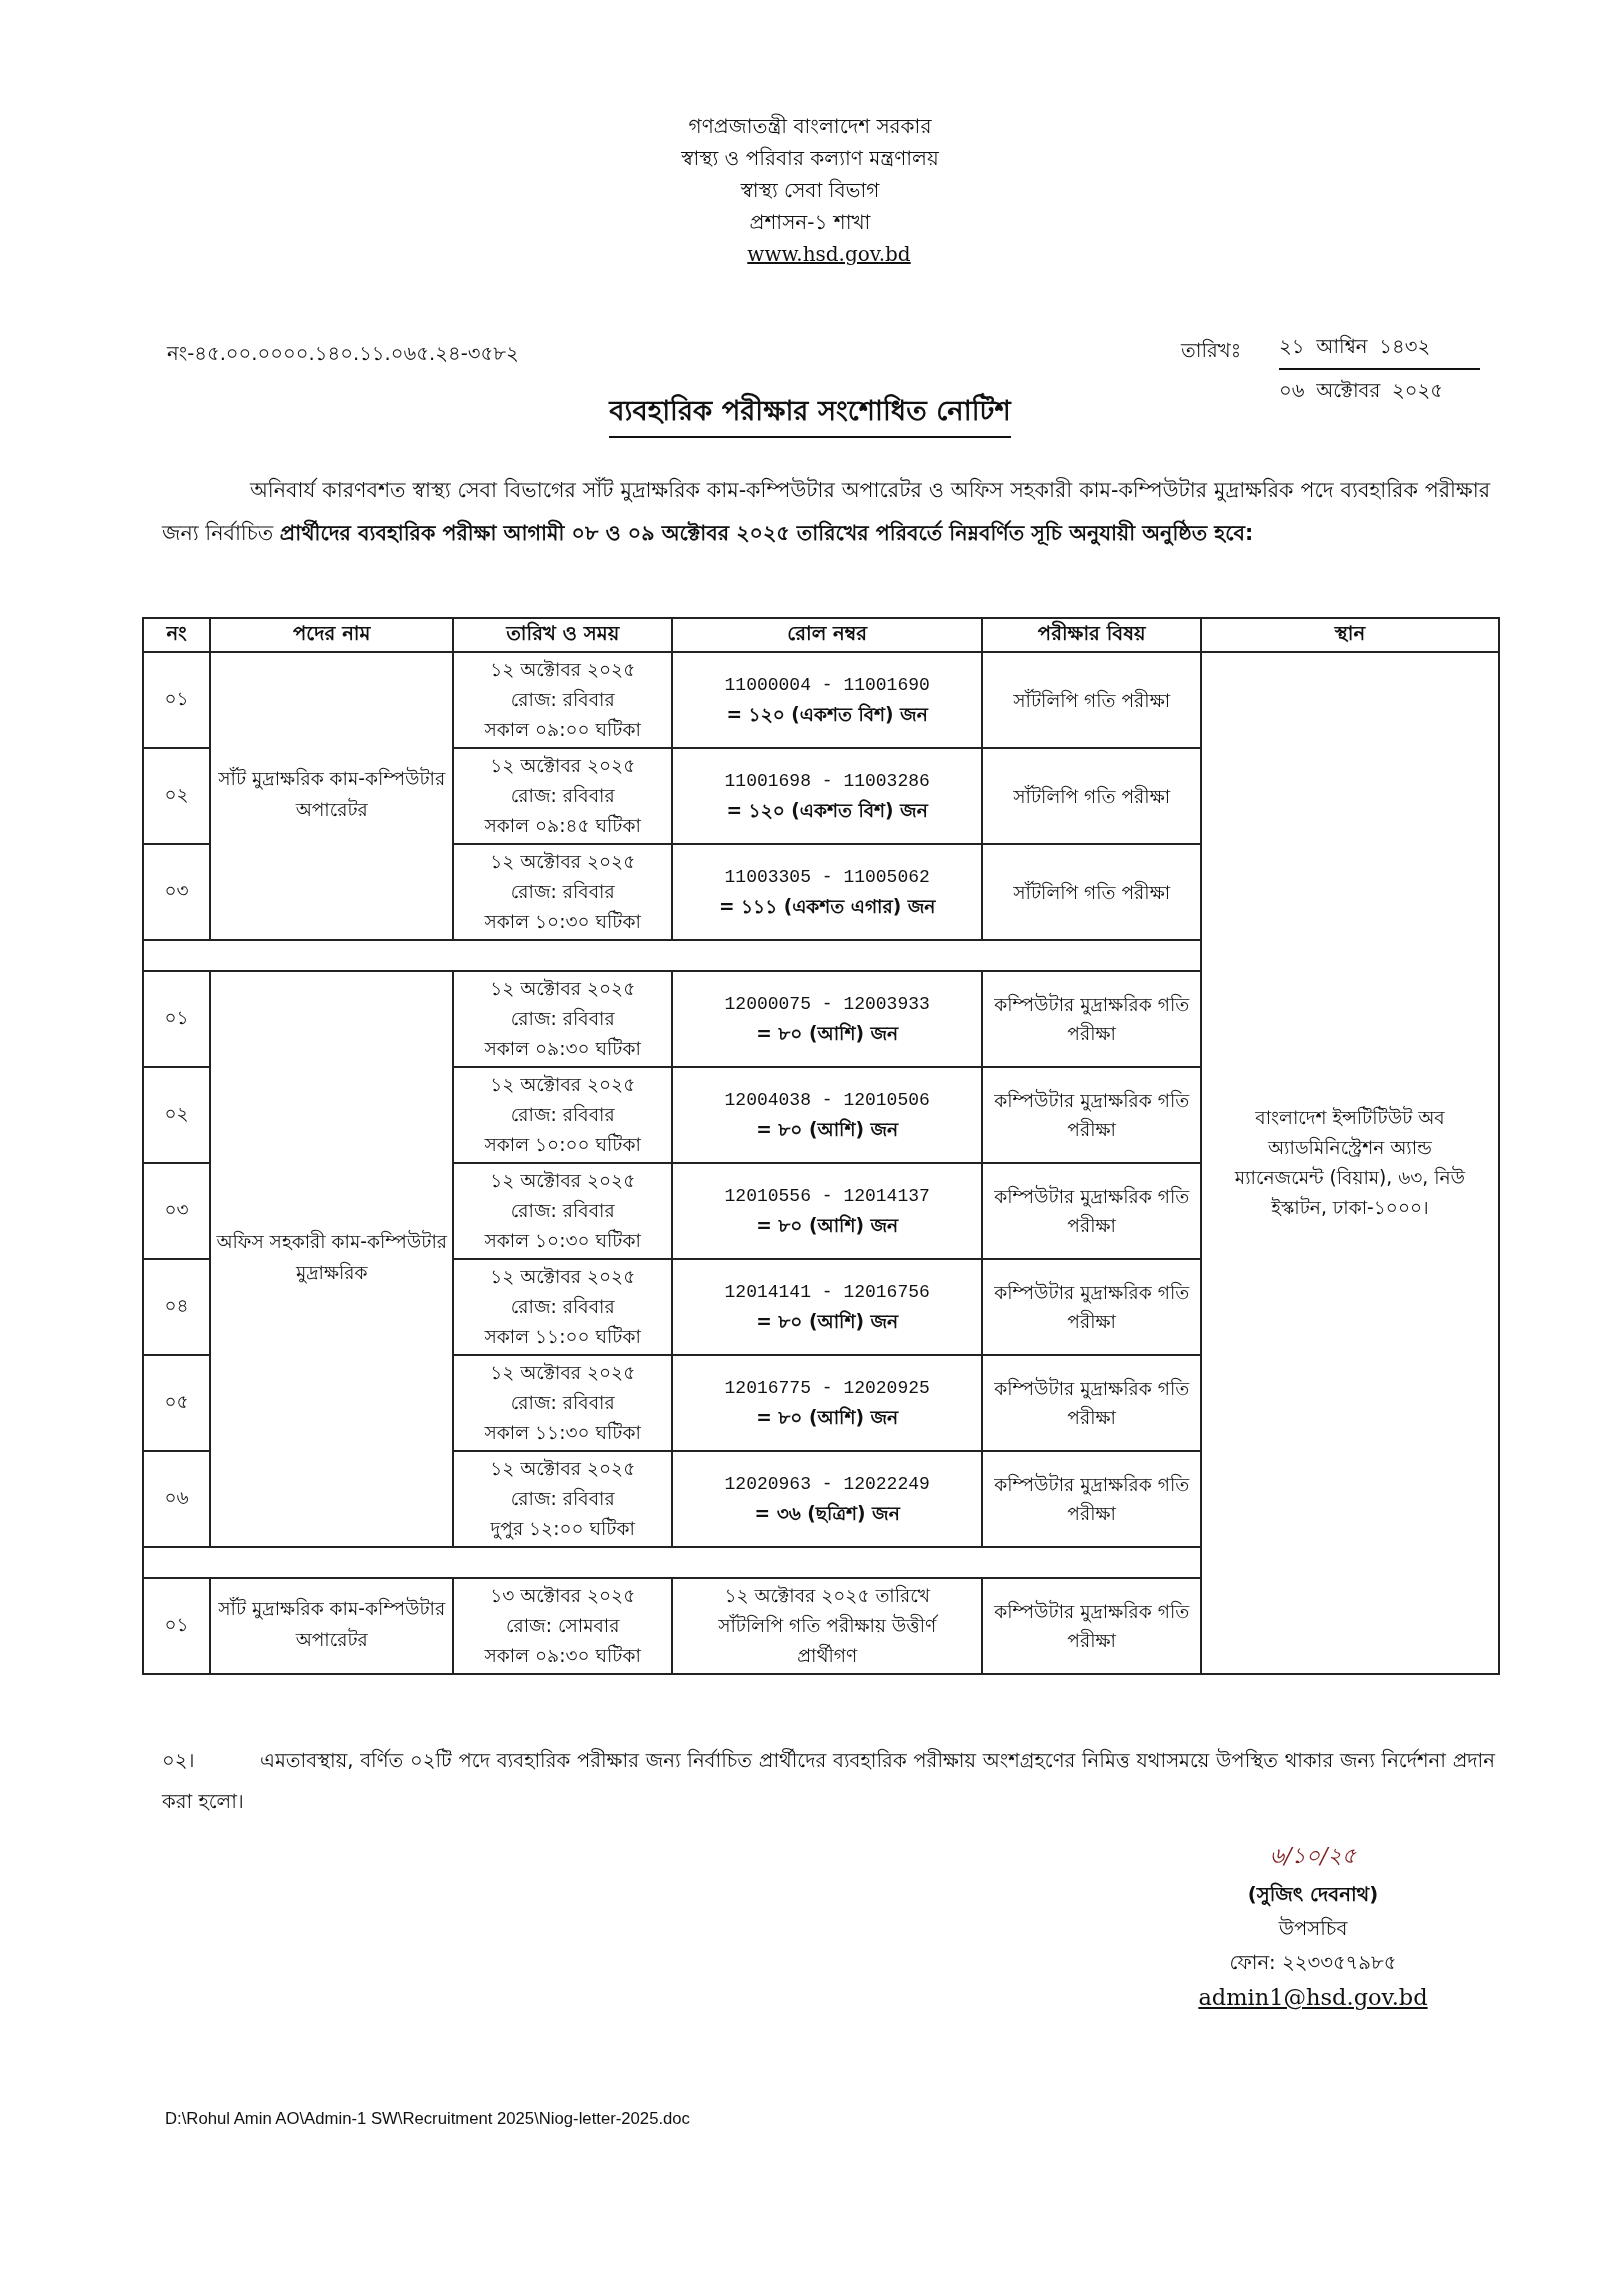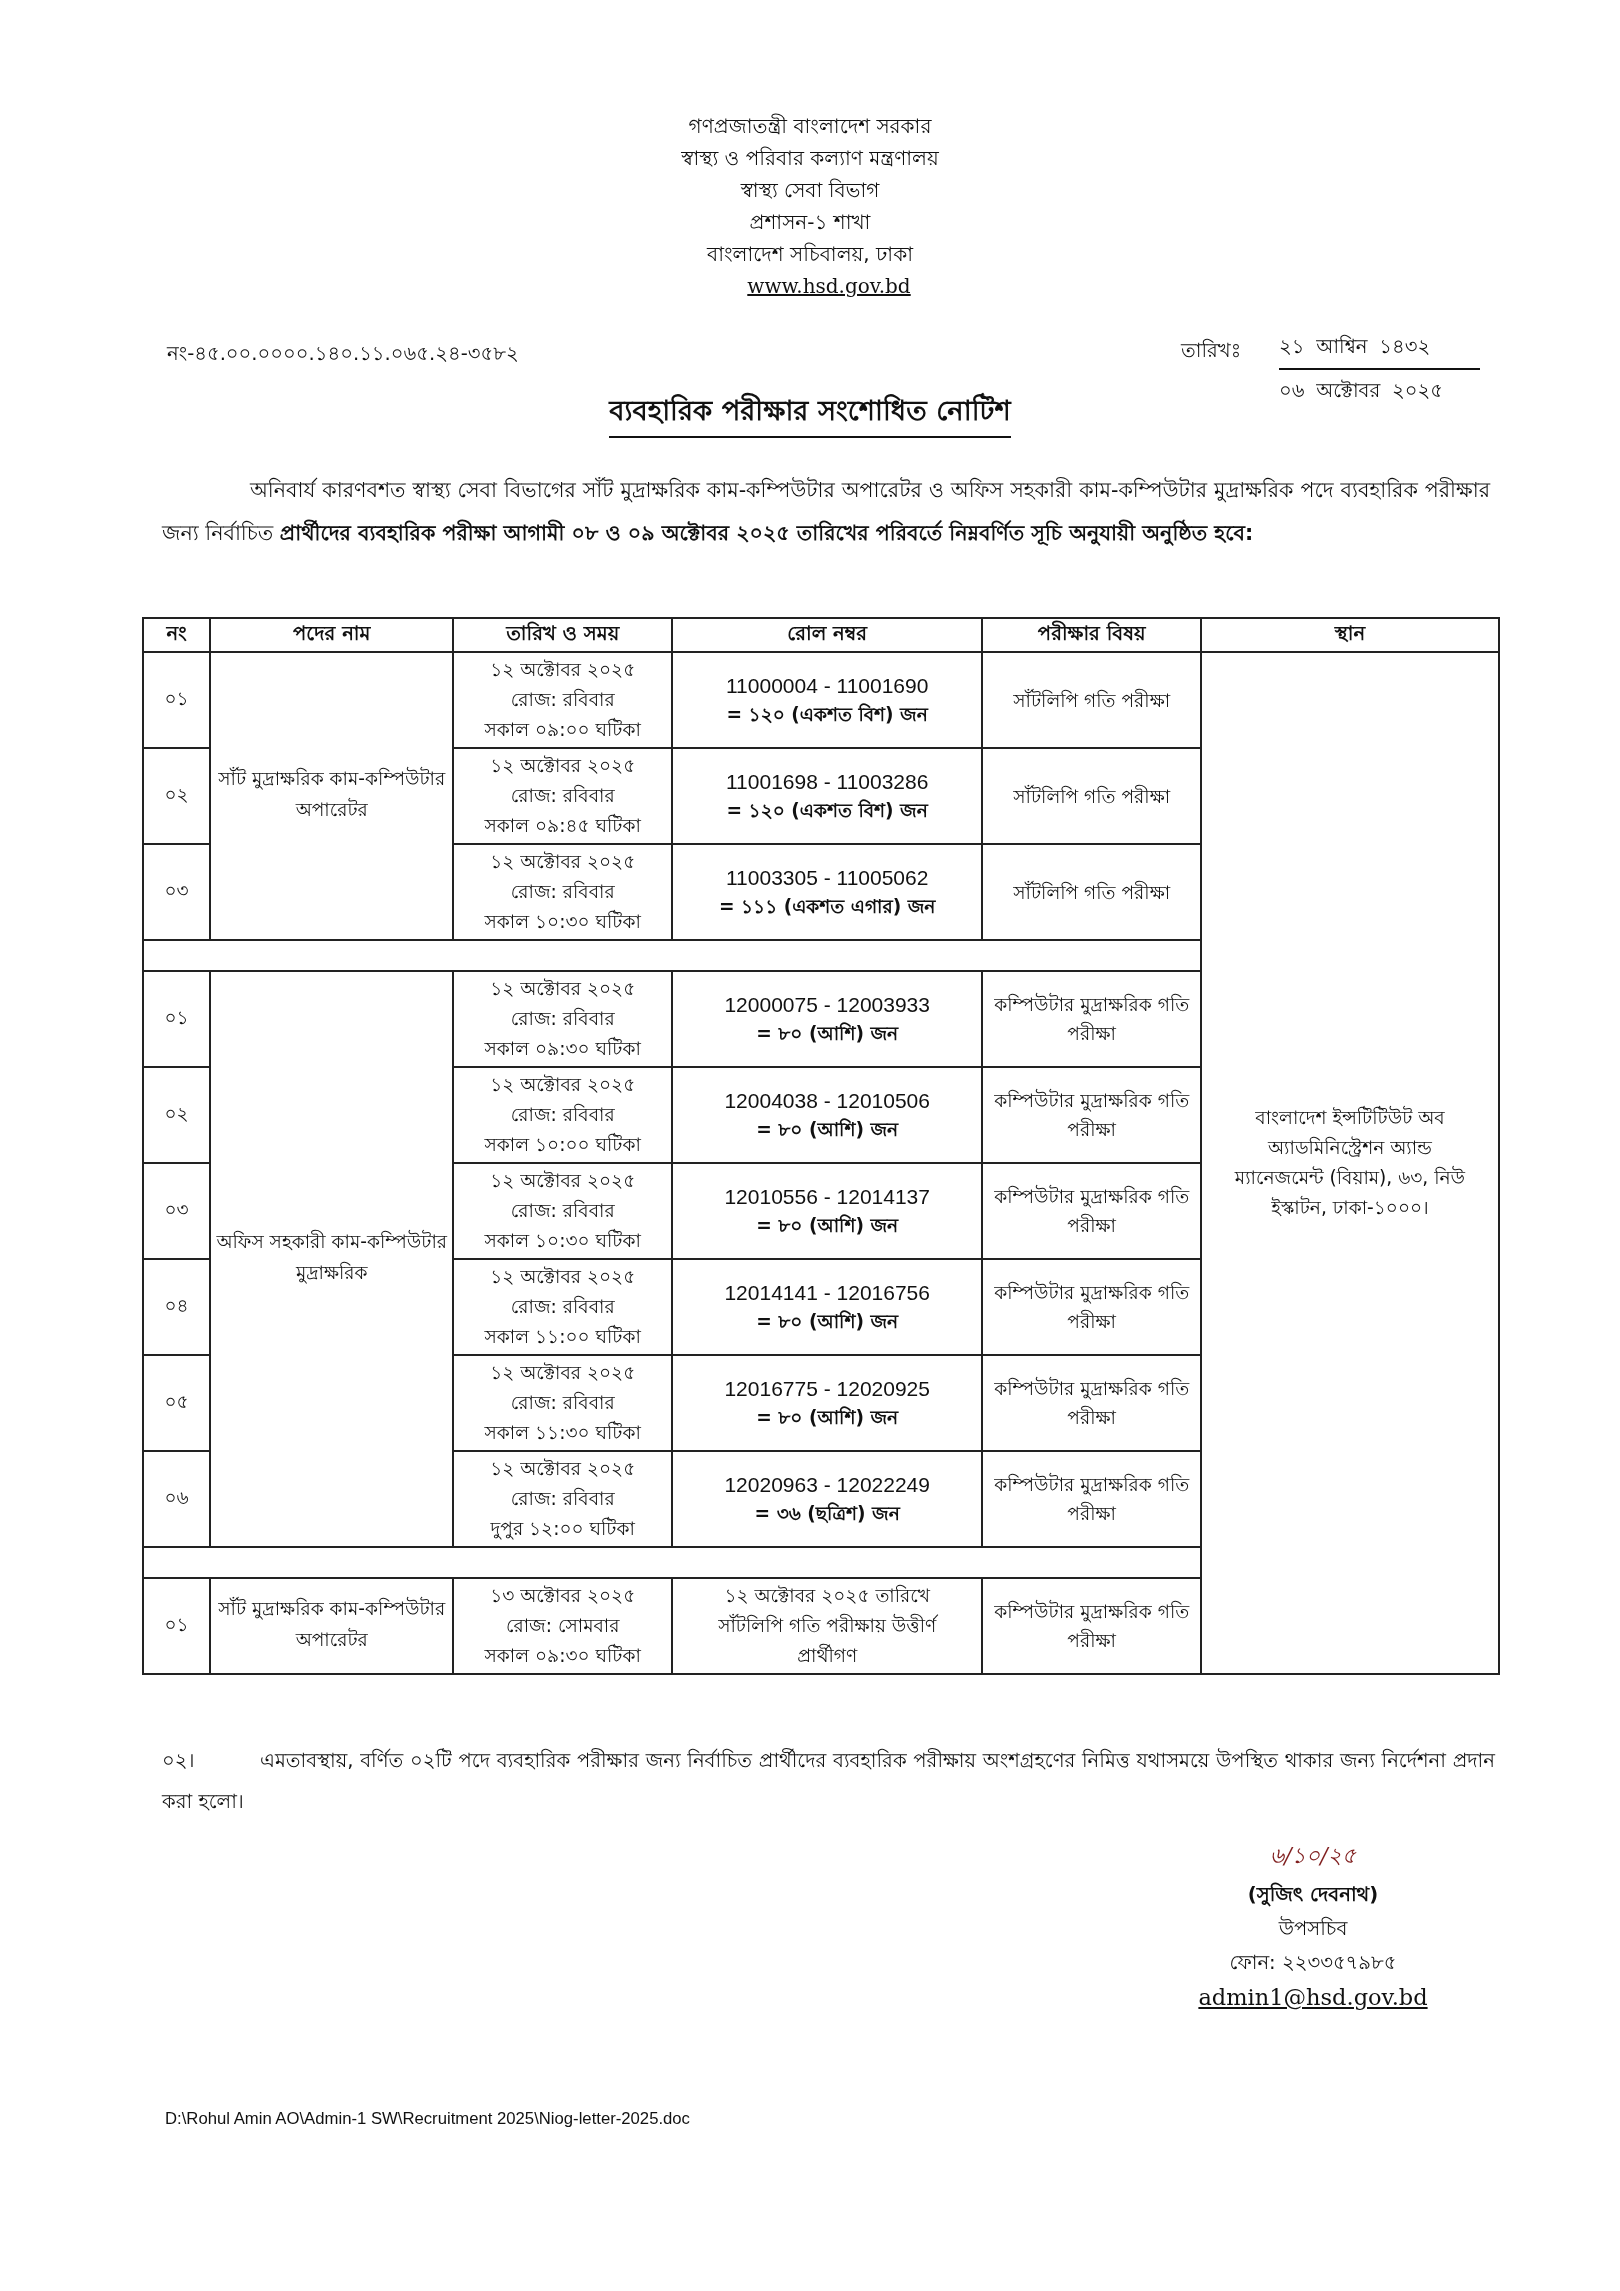--- a/index.html
+++ b/index.html
@@ -17,42 +17,41 @@
   .title { left:0; width:1620px; top:390px; text-align:center; font-size:27.4px; font-weight:bold; }
   .title span { border-bottom:2.9px solid #111; padding-bottom:10px; }
   .para1 { left:162px; width:1328px; top:469px; font-size:20.6px; line-height:43px; text-align:justify; }
   .para1 b { font-weight:bold; }
   table.sched { position:absolute; left:142px; top:617px; width:1358px; border-collapse:collapse;
                 font-size:18.6px; }
   table.sched td, table.sched th { border:2px solid #222; text-align:center; vertical-align:middle; padding:0 3.9px; }
   table.sched th { font-weight:bold; height:31px; font-size:19.6px; }
   table.sched td.dt { line-height:30px; }
   table.sched td.roll { line-height:29px; }
-  .roll .range { font-family:Liberation Sans, sans-serif; font-size:21px; display:block; }
+  .roll .range { font-family:Liberation Mono, monospace; font-size:18px; display:block; }
   .roll .count { font-weight:bold; display:block; }
   .subj { line-height:29px; }
   tr.row td { height:94px; }
   tr.gap td { height:29px; }
   .para2 { left:162px; width:1333px; top:1740px; font-size:19.6px; line-height:41px; text-align:justify; }
   .para2 .num { display:inline-block; width:98px; }
   .sign { left:1127px; width:372px; top:1833px; text-align:center; font-size:19.6px; line-height:34px; }
   .sign .sigmark { font-family:"DejaVu Serif", serif; font-style:italic; font-size:22px; line-height:45px; color:#7f1d1d; }
   .sign .name { font-weight:bold; }
   .sign .email { font-family:"DejaVu Serif", serif; font-size:22.5px; text-decoration:underline; }
   .footer { left:165px; top:2109px; font-size:16.7px; font-family:"Liberation Sans", sans-serif; }
 </style>
 </head>
 <body>
 
 <div class="abs header">
   <div>গণপ্রজাতন্ত্রী বাংলাদেশ সরকার</div>
   <div>স্বাস্থ্য ও পরিবার কল্যাণ মন্ত্রণালয়</div>
   <div>স্বাস্থ্য সেবা বিভাগ</div>
   <div>প্রশাসন-১ শাখা</div>
-  <div>বাংলাদেশ সচিবালয়, ঢাকা</div>
   <div class="url">www.hsd.gov.bd</div>
 </div>
 
 <div class="abs memo-no">নং-৪৫.০০.০০০০.১৪০.১১.০৬৫.২৪-৩৫৮২</div>
 
 <div class="abs date-block">
   <div class="date-label">তারিখঃ</div>
   <div class="date-lines">
     <div class="l1">২১ আশ্বিন ১৪৩২</div>
     <div class="l2">০৬ অক্টোবর ২০২৫</div>

